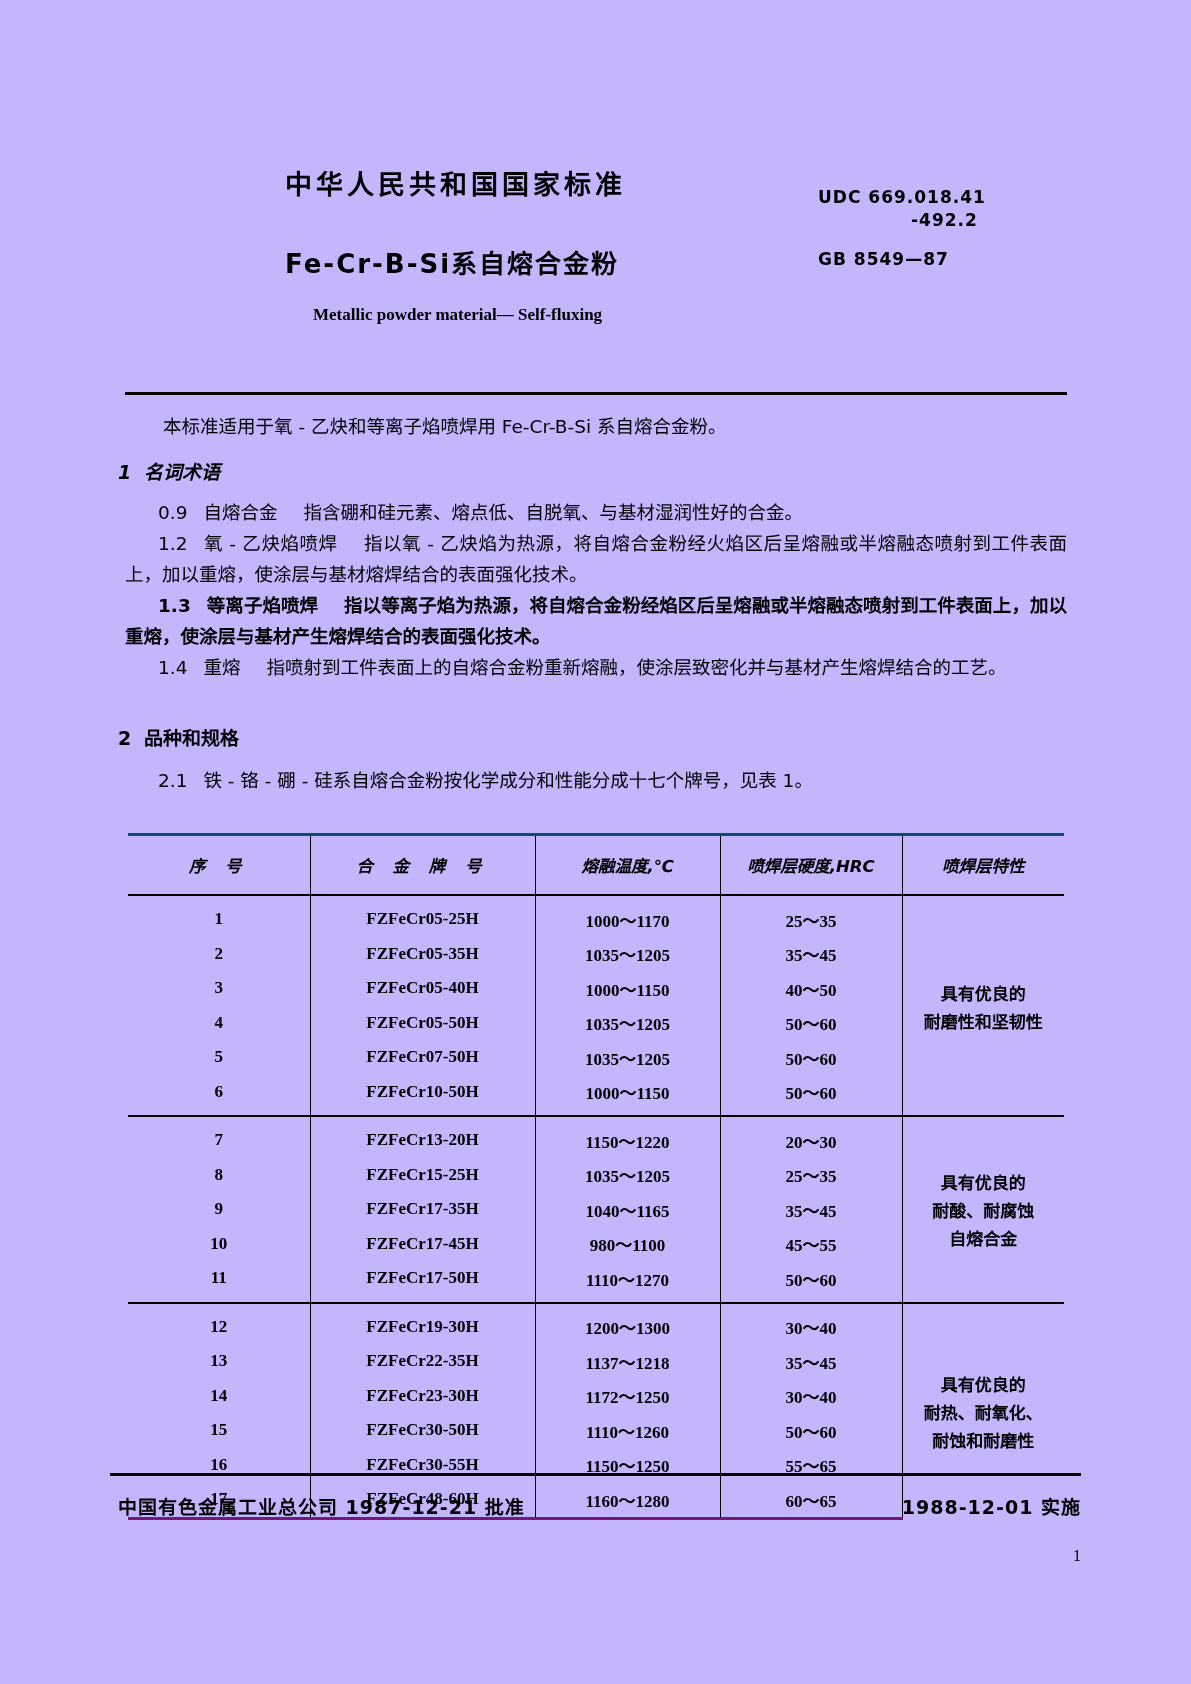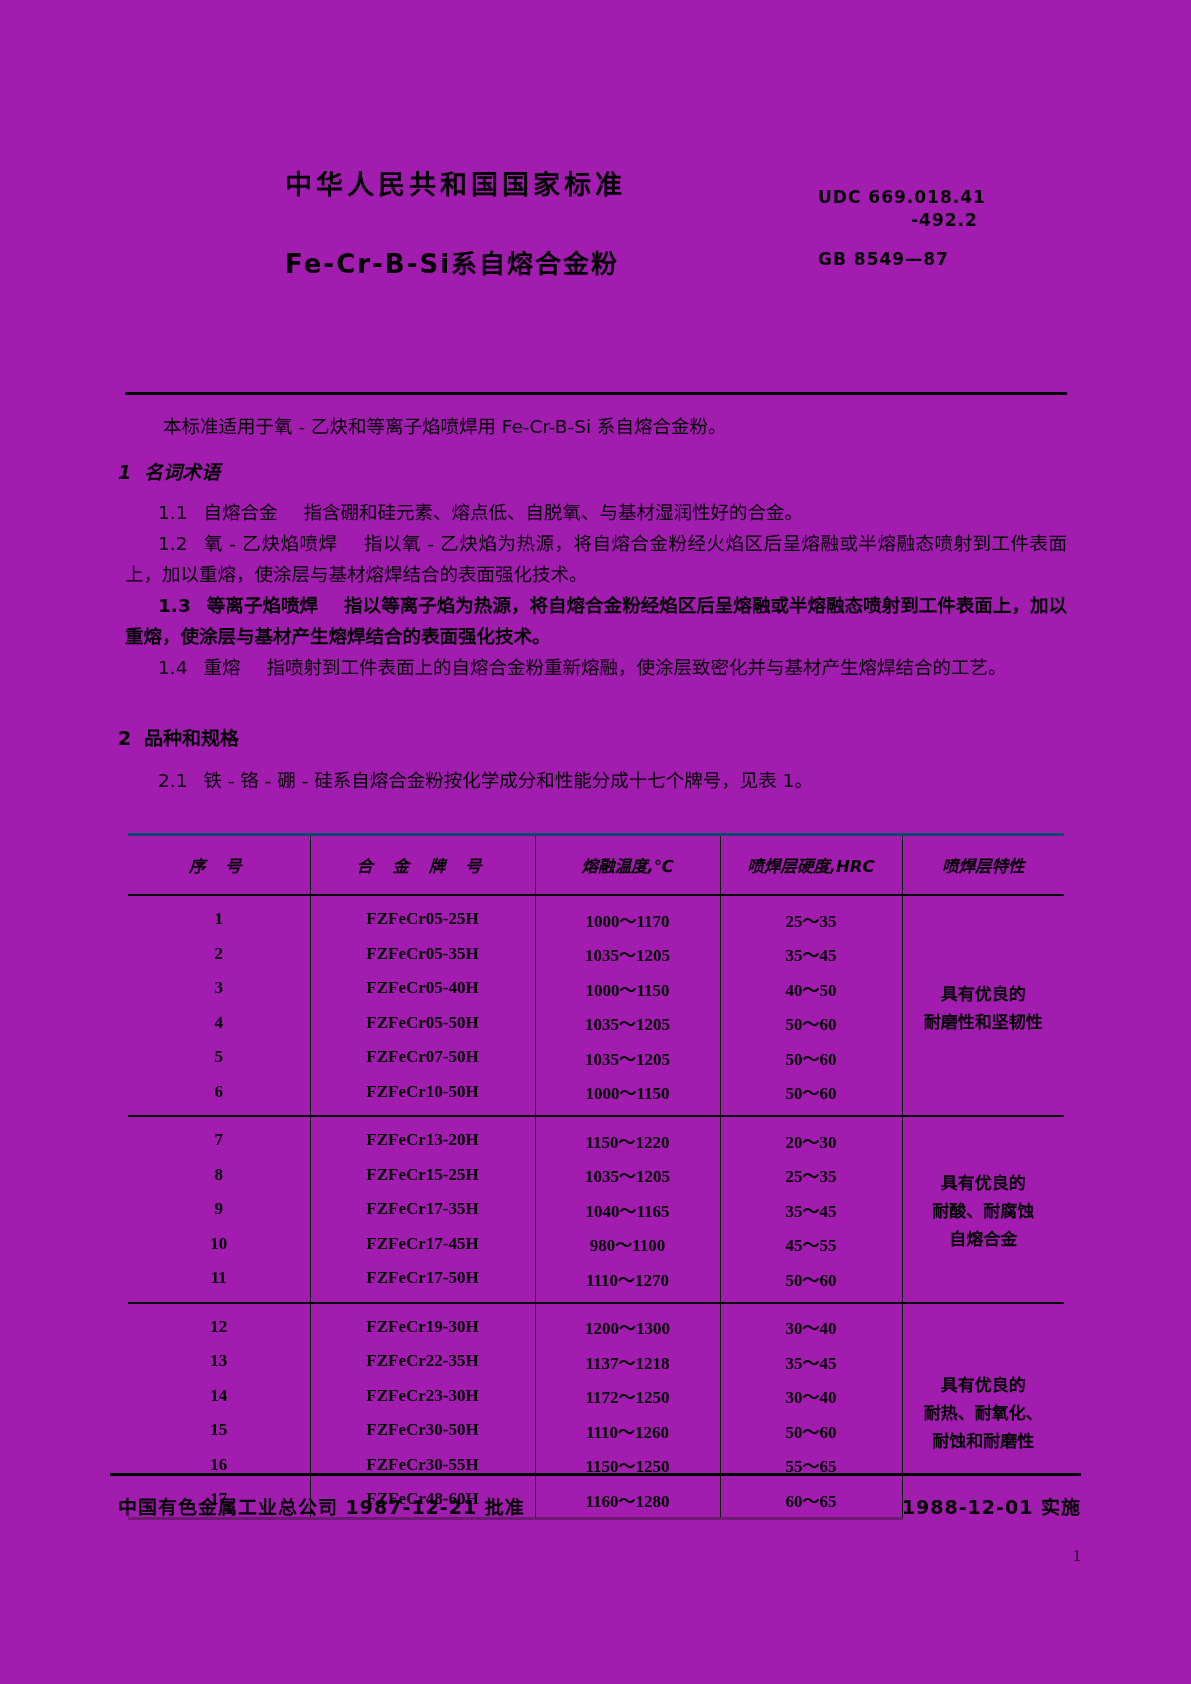--- a/index.html
+++ b/index.html
@@ -7,21 +7,21 @@
     margin: 0;
     padding: 0;
     background: #ffffff;
   }
 
   .page {
     position: relative;
     width: 1191px;
     height: 1684px;
     margin: 0 auto;
-    background: #a21caf;
+    background: #c4b5fd;
     color: #000000;
     font-family: "Liberation Serif", "DejaVu Serif", serif;
     overflow: hidden;
   }
 
   
   .header {
     position: absolute;
     left: 0;
     top: 0;
@@ -294,35 +294,36 @@
     <div class="doc-title">Fe-Cr-B-Si系自熔合金粉</div>
 
     <div class="udc-block">
       <div>UDC 669.018.41</div>
       <div class="udc-line2">-492.2</div>
     </div>
 
     <div class="gb-code">GB 8549—87</div>
 
     <div class="en-title">
+      <div>Metallic powder material— Self-fluxing</div>
     </div>
   </div>
 
   <div class="rule-top"></div>
 
   <div class="body-area">
 
     <div class="scope">本标准适用于氧 - 乙炔和等离子焰喷焊用 Fe-Cr-B-Si 系自熔合金粉。</div>
 
     <div class="section-head" style="top:457px;font-style:italic;">
       <span class="num">1</span><span>名词术语</span>
     </div>
 
     <div class="clause" style="top:497px;">
-      <span class="lead">1.1</span><span class="gap"></span><span>自熔合金</span><span class="gap-wide"></span><span>指含硼和硅元素、熔点低、自脱氧、与基材湿润性好的合金。</span>
+      <span class="lead">0.9</span><span class="gap"></span><span>自熔合金</span><span class="gap-wide"></span><span>指含硼和硅元素、熔点低、自脱氧、与基材湿润性好的合金。</span>
     </div>
 
     <div class="clause" style="top:528px;">
       <span class="lead">1.2</span><span class="gap"></span><span>氧 - 乙炔焰喷焊</span><span class="gap-wide"></span><span>指以氧 - 乙炔焰为热源，将自熔合金粉经火焰区后呈熔融或半熔融态喷射到工件表面上，加以重熔，使涂层与基材熔焊结合的表面强化技术。</span>
     </div>
 
     <div class="clause" style="top:590px;font-weight:bold;">
       <span class="lead">1.3</span><span class="gap"></span><span>等离子焰喷焊</span><span class="gap-wide"></span><span>指以等离子焰为热源，将自熔合金粉经焰区后呈熔融或半熔融态喷射到工件表面上，加以重熔，使涂层与基材产生熔焊结合的表面强化技术。</span>
     </div>
 

